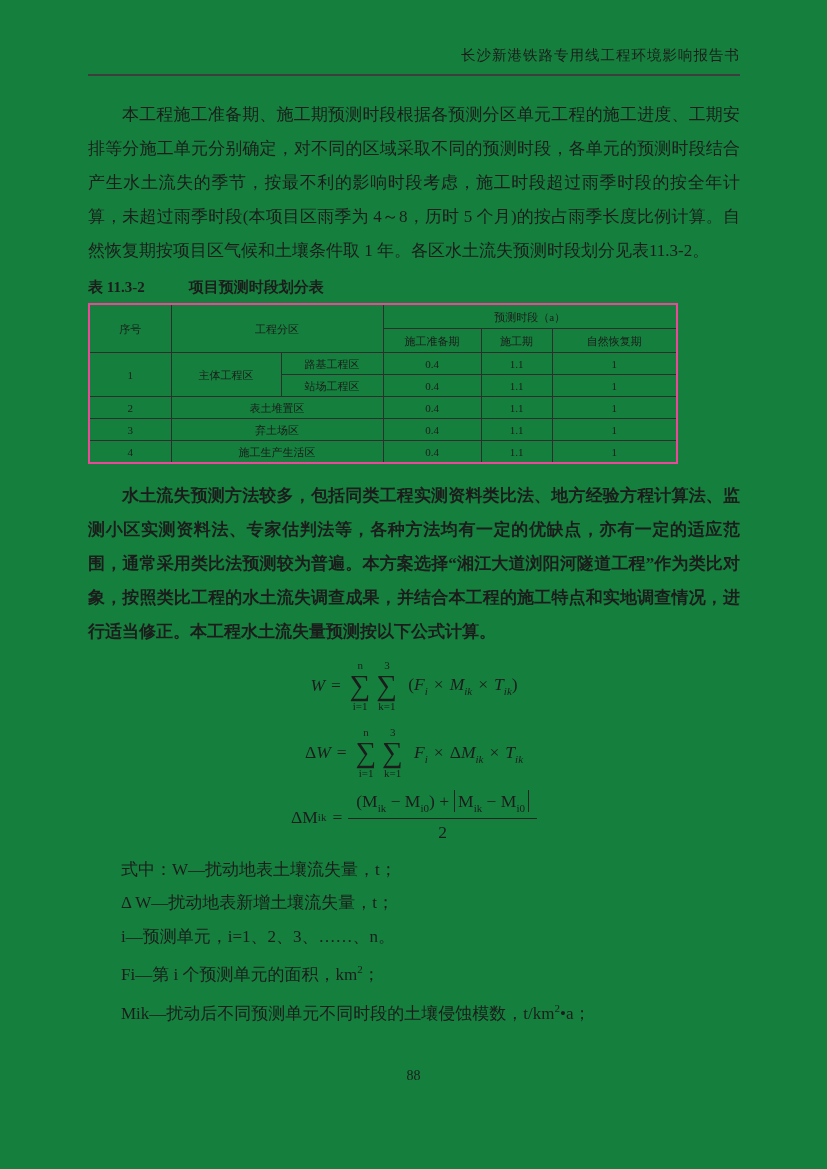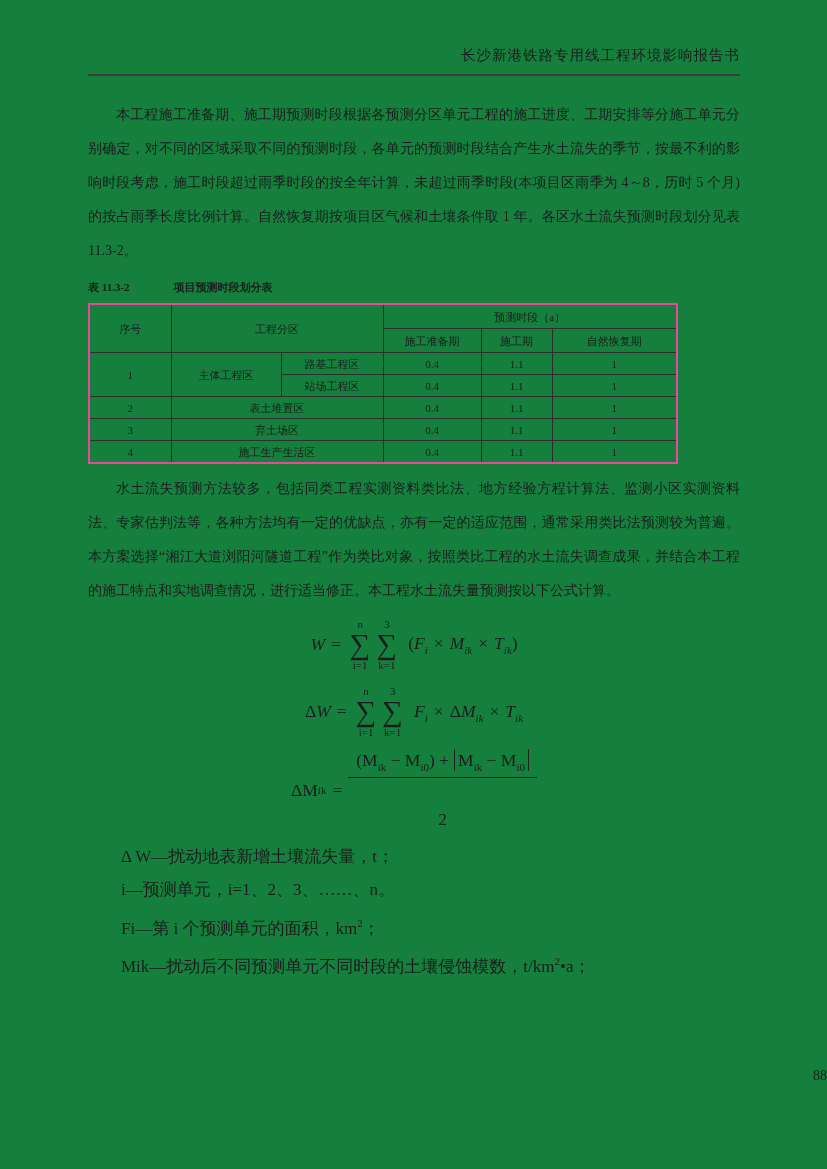--- a/index.html
+++ b/index.html
@@ -9,29 +9,29 @@
     padding:46px 87px 0 88px;
     font-family:"Liberation Serif","DejaVu Serif",serif;
   }
   
   .doc-header{
     text-align:right;font-size:14.5px;letter-spacing:1px;
     padding-bottom:9px;border-bottom:2px solid #3d3d3d;
   }
   
   .para{
-    font-size:14px;line-height:34px;text-align:justify;
+    font-size:17px;line-height:34px;text-align:justify;
     text-indent:2em;margin:0;
   }
   .p1{margin-top:22px;}
-  .p2{margin-top:8px;}
+  .p2{margin-top:15px;font-weight:bold;}
   
   .table-caption{
     display:flex;align-items:flex-start;gap:44px;
-    margin-top:8px;font-weight:700;font-size:11px;line-height:22px;
+    margin-top:8px;font-weight:700;font-size:15px;line-height:22px;
   }
   
   table.pred{
     border-collapse:collapse;table-layout:fixed;width:588px;
     margin-top:5px;font-size:11px;
     border:2px solid #ec4899;
   }
   table.pred td{
     border:1.5px solid #2e2e2e;text-align:center;vertical-align:middle;
     padding:0;height:21px;line-height:20px;overflow:hidden;
@@ -56,39 +56,38 @@
   .sum{
     display:inline-flex;flex-direction:column;align-items:center;
     line-height:1;margin:0 3px;
   }
   .sum-sup,.sum-sub{font-size:11px;line-height:1.1;}
   .sum-sigma{font-size:29px;line-height:1;}
   .fbody{margin-left:8px;white-space:pre;}
   .frac{
     display:inline-flex;flex-direction:column;align-items:center;
     vertical-align:middle;
-    gap:28px;
   }
   .frac-num{padding:0 8px 4px;border-bottom:1.6px solid #222;white-space:pre;}
   .frac-den{padding-top:3px;}
   .abs{
     border-left:1.6px solid #222;border-right:1.6px solid #222;
     padding:1px 3px;margin-left:5px;white-space:pre;
   }
   
   .definitions{margin-top:10px;}
   .def-line{
     font-size:17px;line-height:33.5px;padding-left:33px;
     text-align:left;white-space:nowrap;
   }
   .def-line sup{font-size:11px;}
   
   .footer{
     position:absolute;left:0;right:0;bottom:85px;
-    text-align:right;font-size:14px;
+    text-align:center;font-size:14px;
   }
 </style>
 </head>
 <body>
 
 <div class="page">
 
   <div class="doc-header">长沙新港铁路专用线工程环境影响报告书</div>
 
   <p class="para p1">本工程施工准备期、施工期预测时段根据各预测分区单元工程的施工进度、工期安排等分施工单元分别确定，对不同的区域采取不同的预测时段，各单元的预测时段结合产生水土流失的季节，按最不利的影响时段考虑，施工时段超过雨季时段的按全年计算，未超过雨季时段(本项目区雨季为 4～8，历时 5 个月)的按占雨季长度比例计算。自然恢复期按项目区气候和土壤条件取 1 年。各区水土流失预测时段划分见表11.3-2。</p>
@@ -197,20 +196,21 @@
       <span class="fplain">M</span>
       <sub>ik</sub>
     <span class="fop">=</span>
     <span class="frac">
       <span class="frac-num"><span>(M</span><sub>ik</sub><span> − M</span><sub>i0</sub><span>) +</span><span class="abs"><span>M</span><sub>ik</sub><span> − M</span><sub>i0</sub></span></span>
       <span class="frac-den">2</span>
     </span>
   </div>
 
   <div class="definitions">
+    <div class="def-line">式中：W—扰动地表土壤流失量，t；</div>
     <div class="def-line">Δ W—扰动地表新增土壤流失量，t；</div>
     <div class="def-line">i—预测单元，i=1、2、3、……、n。</div>
     <div class="def-line"><span>Fi—第 i 个预测单元的面积，km</span><sup>2</sup><span>；</span></div>
     <div class="def-line"><span>Mik—扰动后不同预测单元不同时段的土壤侵蚀模数，t/km</span><sup>2</sup><span>•a；</span></div>
   </div>
 
   <div class="footer">88</div>
 
 </div>
 

